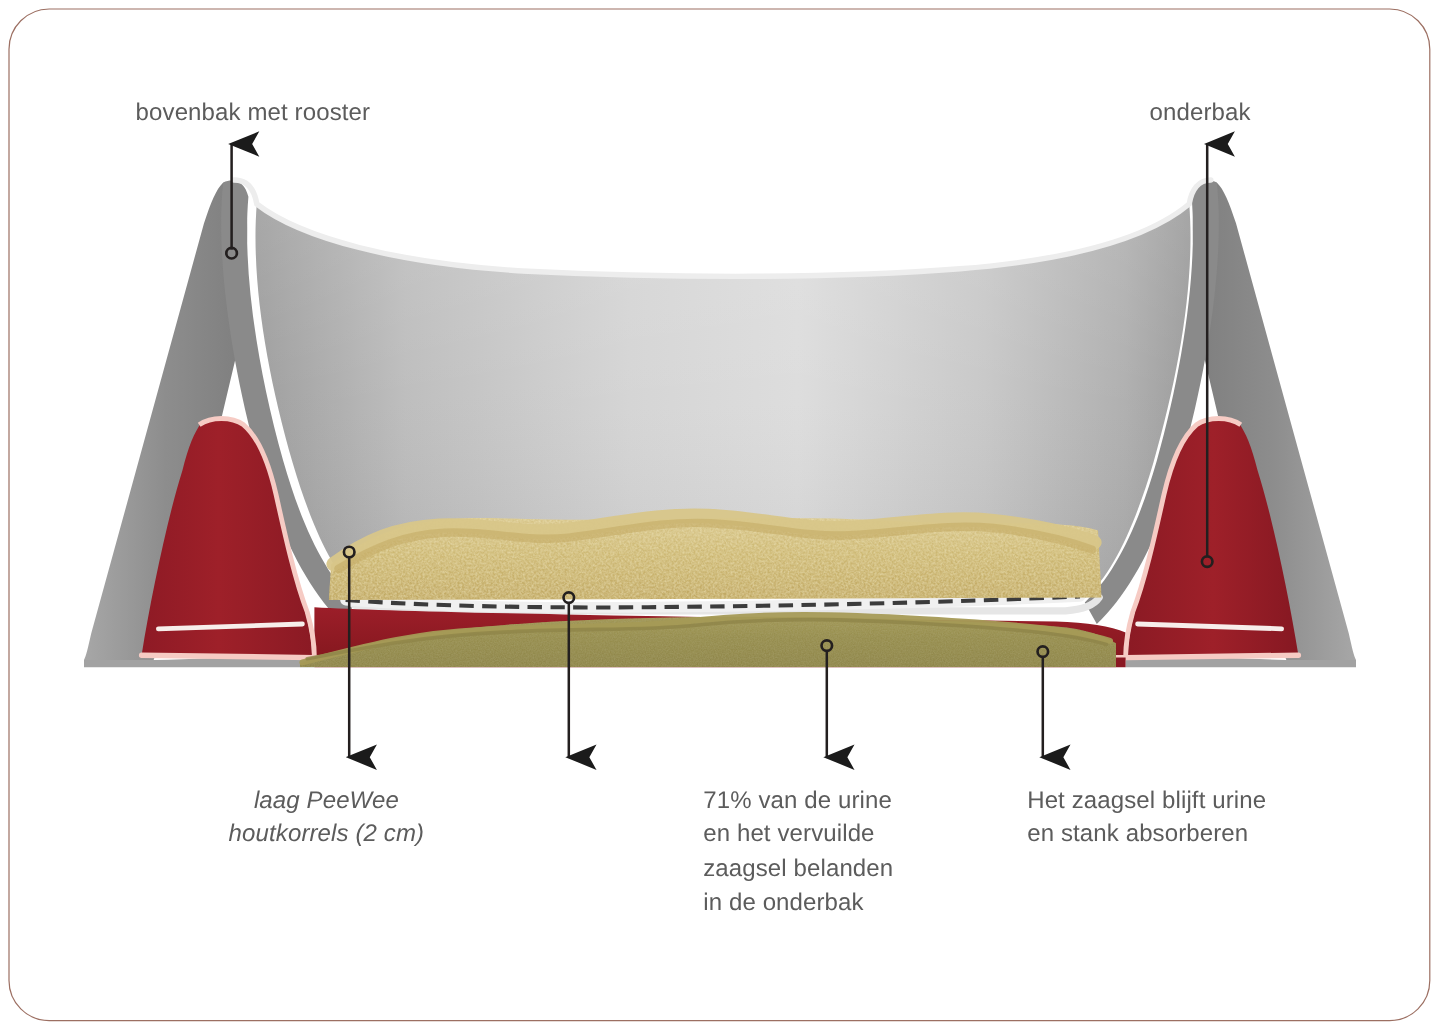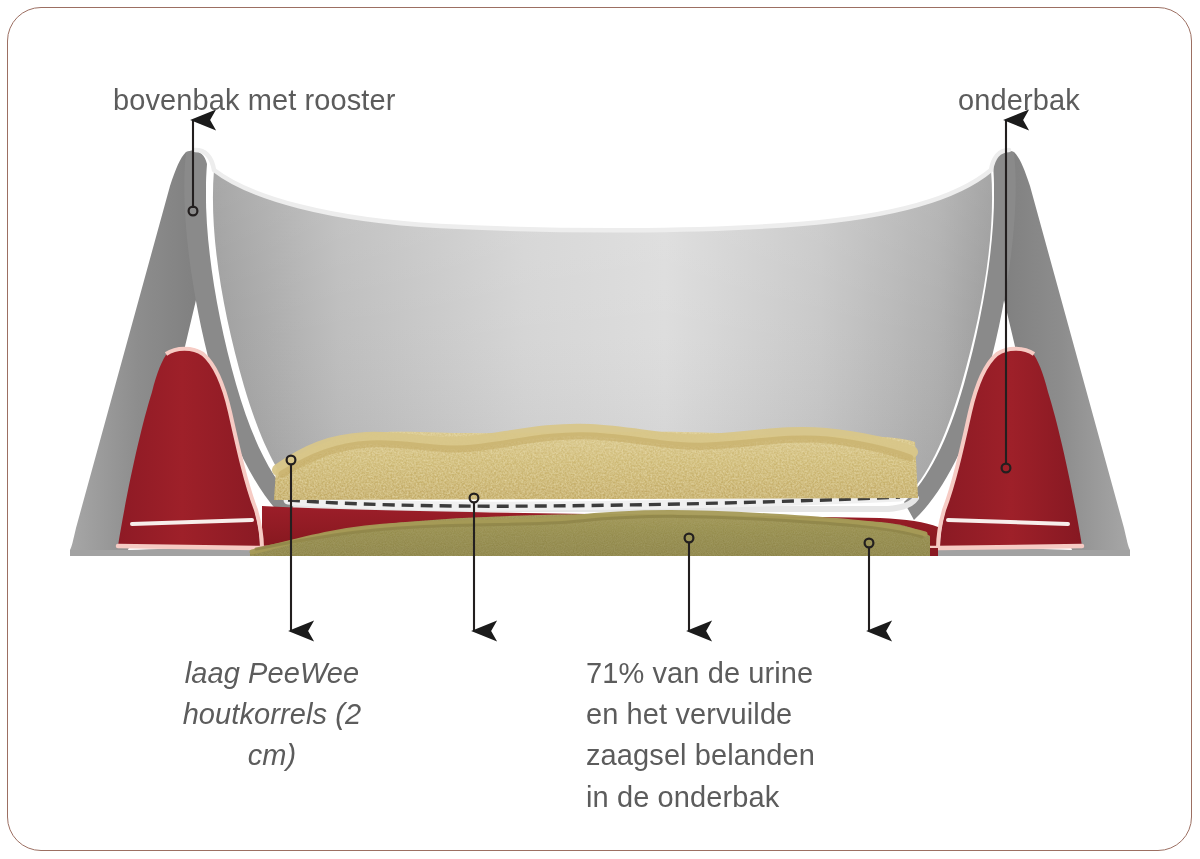--- a/index.html
+++ b/index.html
@@ -27,21 +27,21 @@
     height: 844px;
     border: 1.6px solid #9c6f62;
     border-radius: 34px;
     box-sizing: border-box;
     pointer-events: none;
   }
 
   .label {
     position: absolute;
     color: #5c5c5c;
-    font-size: 29px;
+    font-size: 20px;
     line-height: 1.42;
     font-weight: 400;
     letter-spacing: .1px;
     white-space: pre-line;
   }
   .label.center { text-align: center; }
   .label.left   { text-align: left; }
 
   #svg-art {
     position: absolute;
@@ -349,14 +349,16 @@
 
   <div class="label center" style="left:172px; top:653px; width:200px;font-style:italic;">laag PeeWee
 houtkorrels (2 cm)</div>
 
 
   <div class="label left" style="left:586px; top:653px; width:245px;">71% van de urine
 en het vervuilde
 zaagsel belanden
 in de onderbak</div>
 
+  <div class="label left" style="left:856px; top:653px; width:300px;">Het zaagsel blijft urine
+en stank absorberen</div>
 
 </div>
 
 </body></html>

